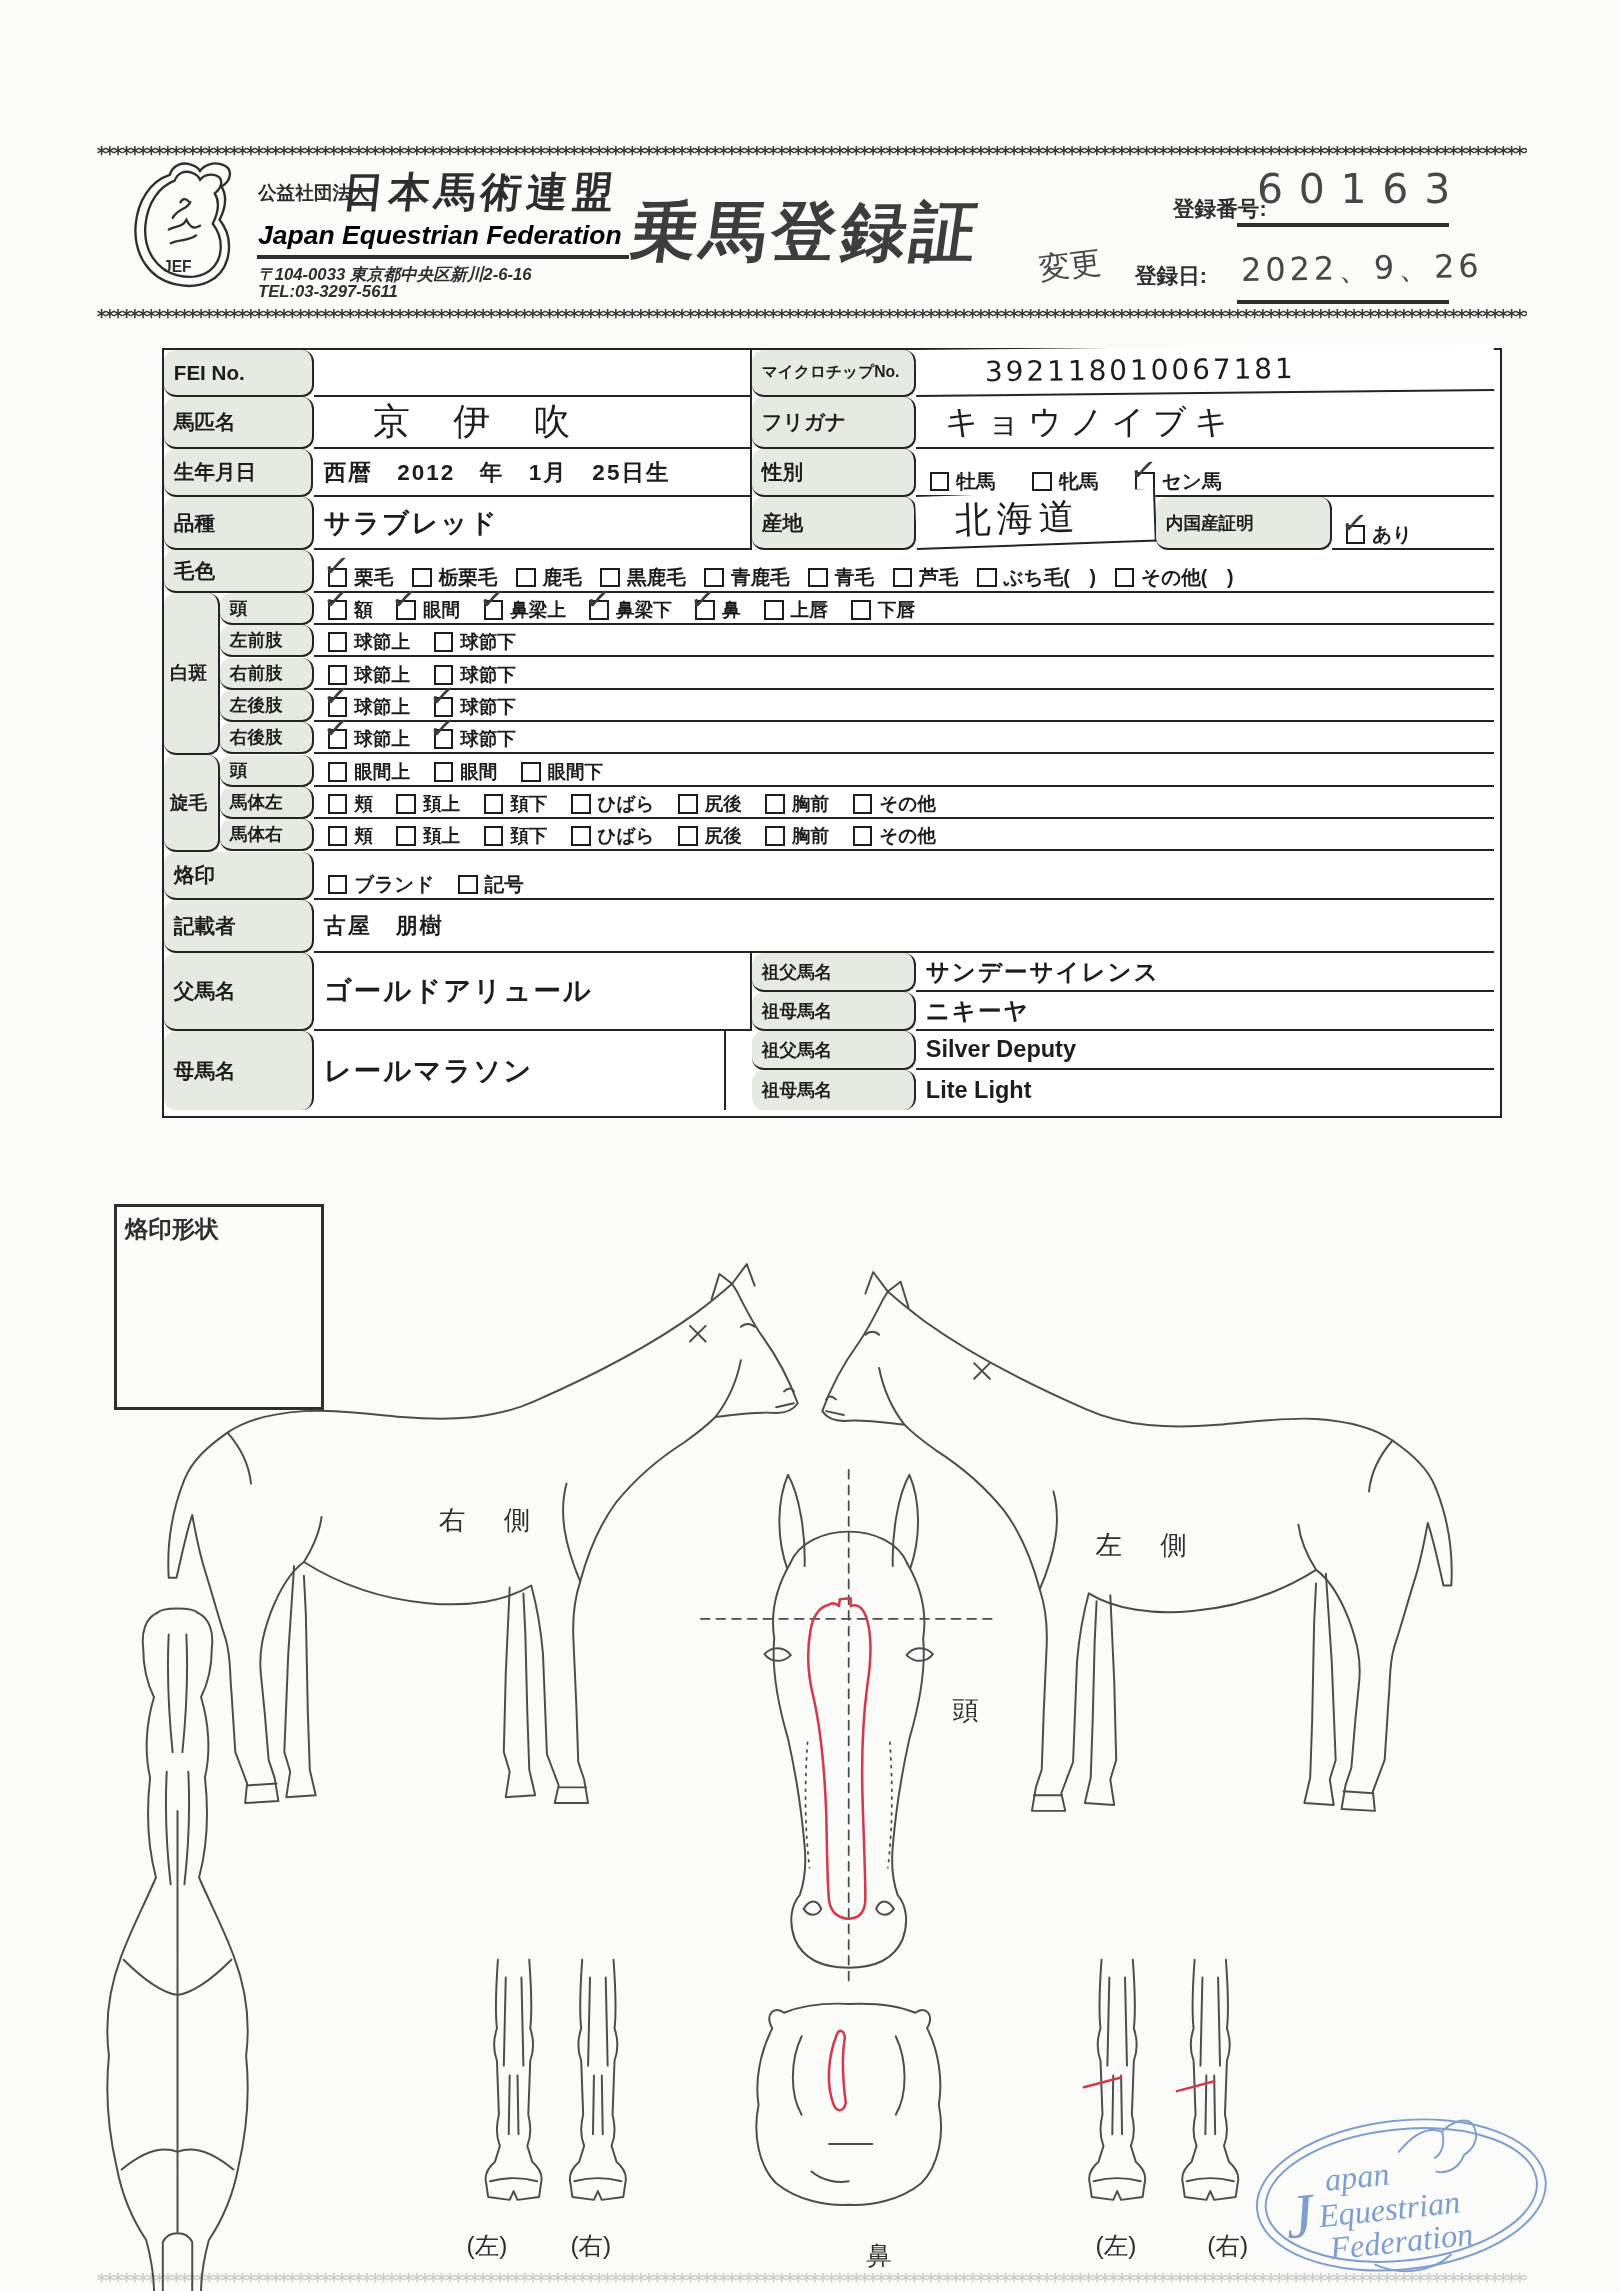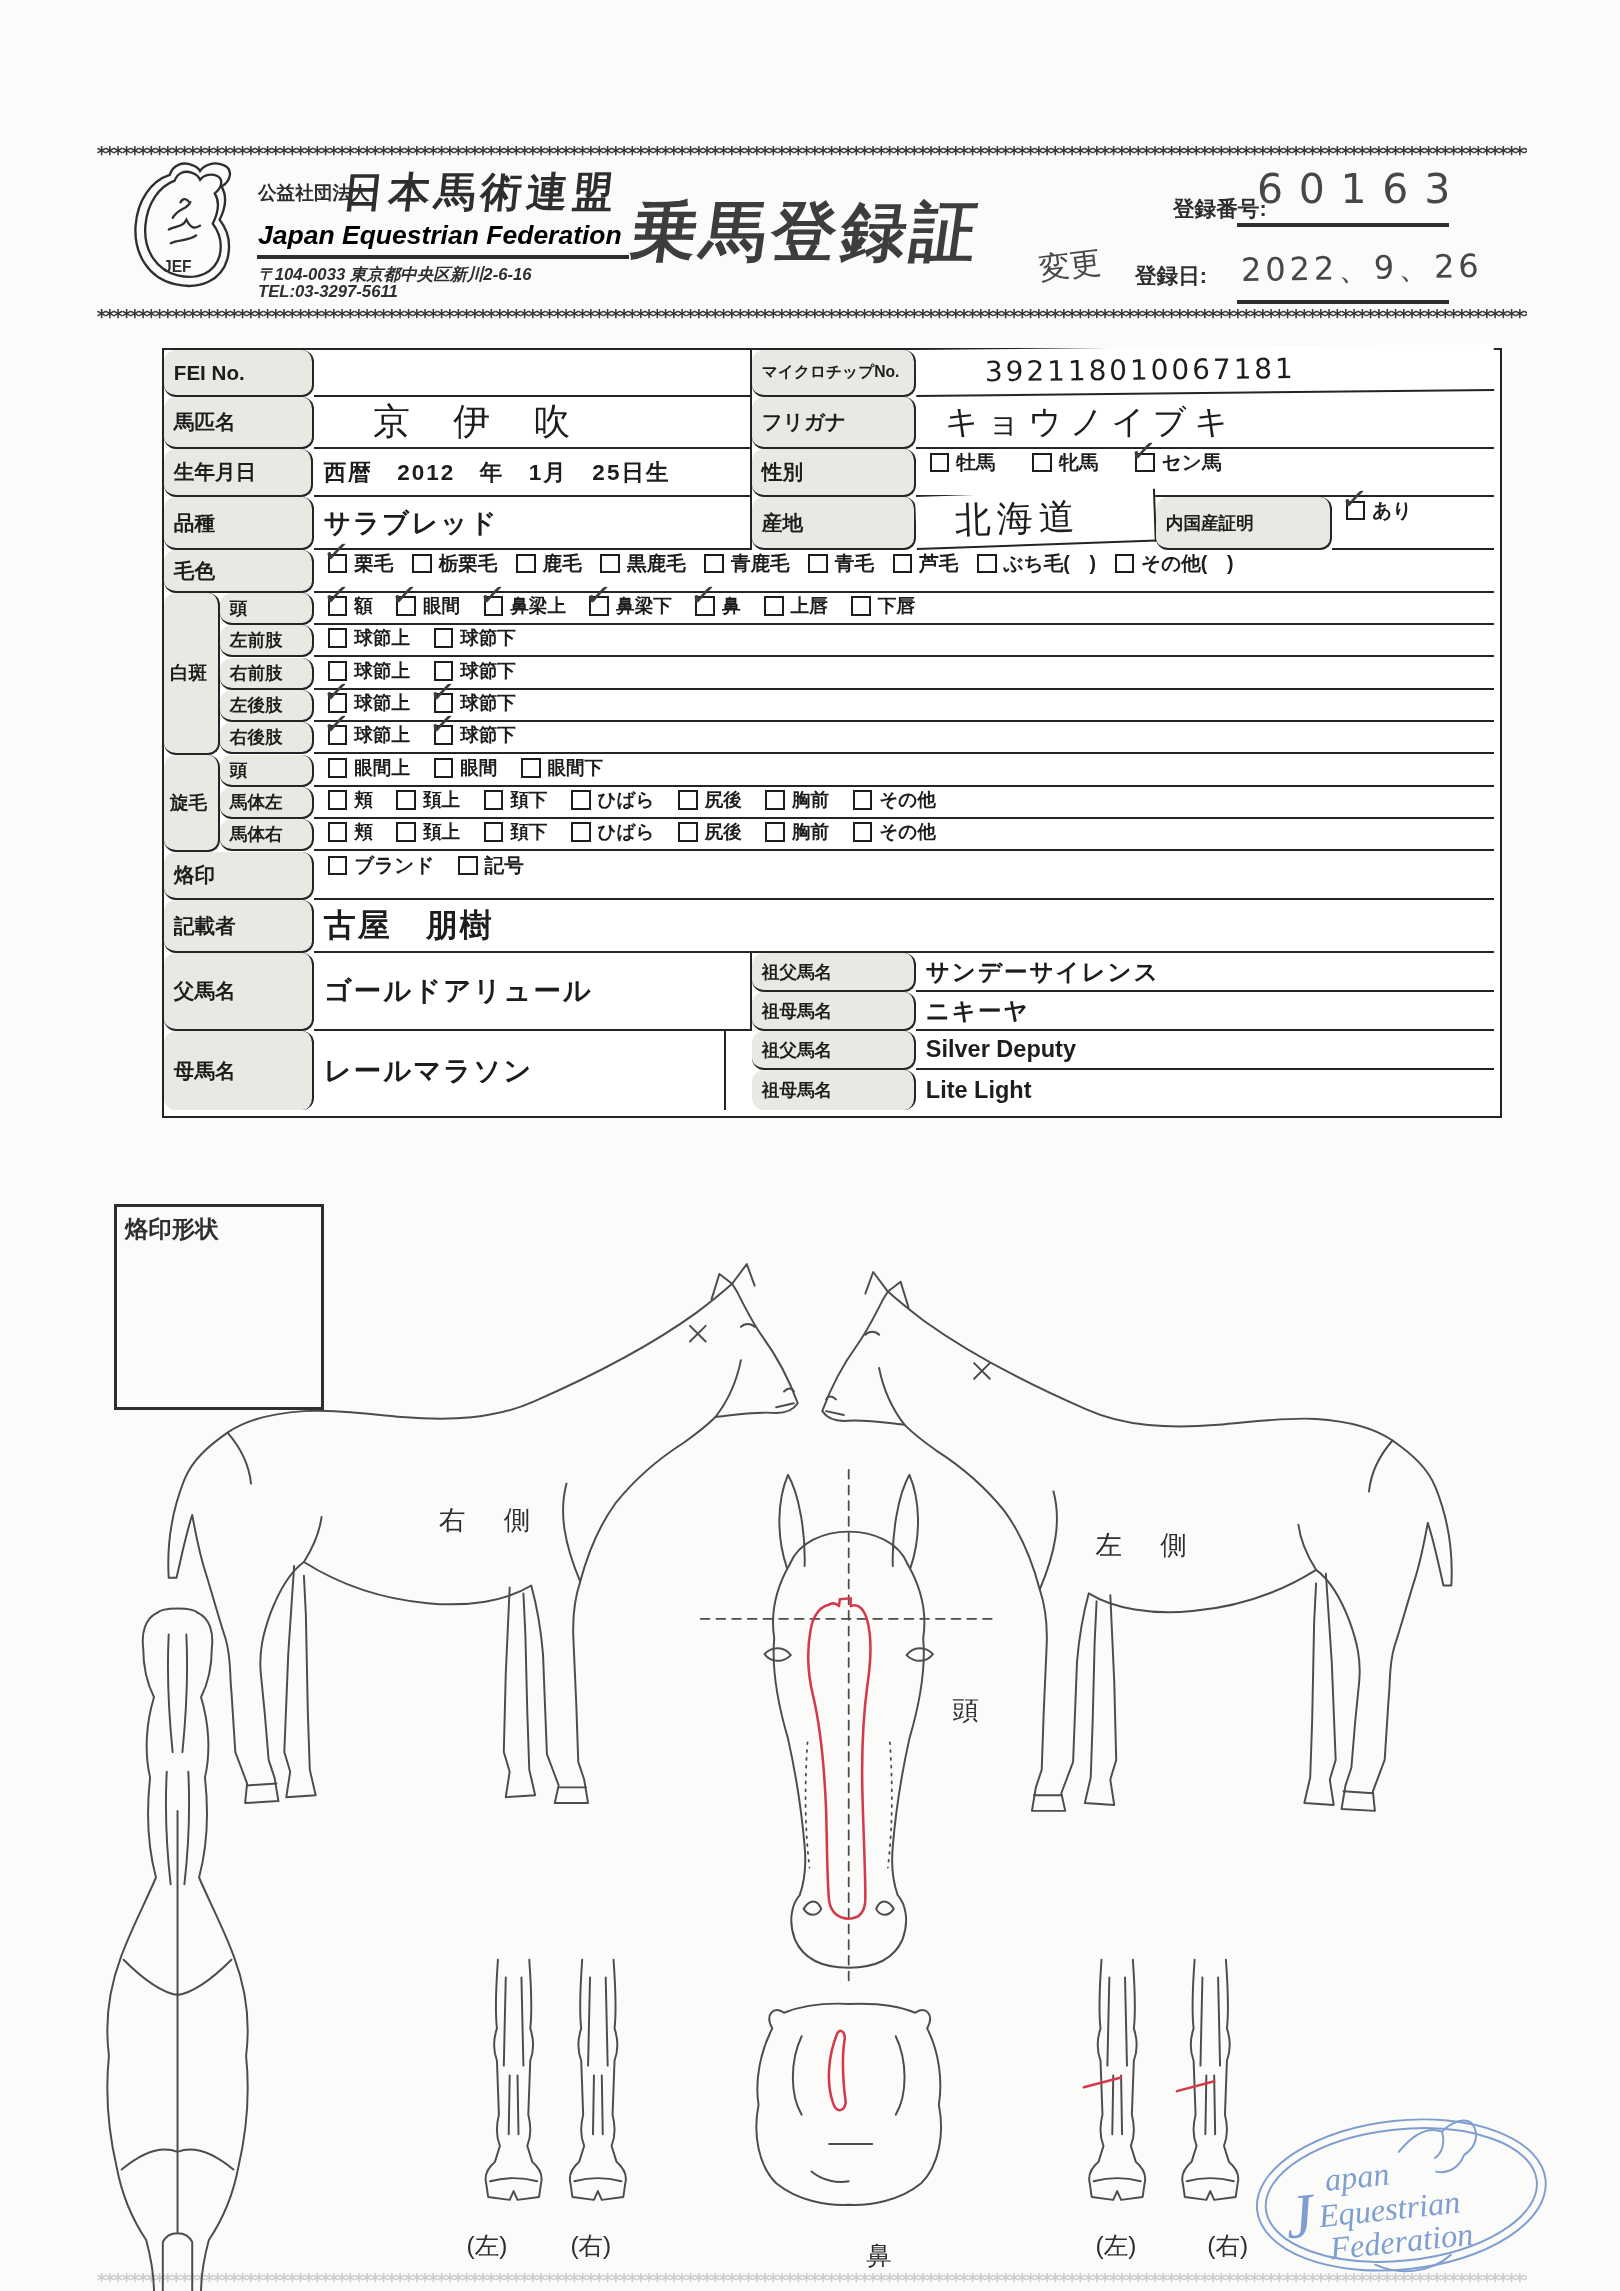--- a/index.html
+++ b/index.html
@@ -27,23 +27,23 @@
   .uline{position:absolute;height:3.9px;background:#2e2e2e;}
   
   .tbl{position:absolute;left:162px;top:348px;width:1336px;height:766px;border:2.9px solid var(--ink,#242424);background:#fff;}
   .cell{position:absolute;box-sizing:border-box;border-right:2px solid var(--ink,#242424);
         border-bottom:2px solid var(--ink,#242424);display:flex;align-items:center;padding:0 9.8px;
         font-size:20.6px;font-weight:700;color:#1d1d1d;overflow:visible;}
   .lbl{background:var(--labelbg,#e7eae3);border-radius:12px;}
   .val{background:#fff;}
   .noR{border-right:none;} .noB{border-bottom:none;}
   .sm{font-size:15.7px;} .md{font-size:17.6px;}
-  .print{font-weight:600;font-size:32px;letter-spacing:2px;}
+  .print{font-weight:600;font-size:22px;letter-spacing:2px;}
   .hv{font-weight:400;}
-  .optrow{display:flex;align-items:flex-start;gap:23.5px;padding-left:13.7px;font-size:19.6px;font-weight:700;}
+  .optrow{display:flex;align-items:flex-end;gap:23.5px;padding-left:13.7px;font-size:19.6px;font-weight:700;}
   .opt{position:relative;display:inline-flex;align-items:center;gap:6.9px;}
   .cb{width:15.7px;height:15.7px;border:2px solid #1d1d1d;flex:none;background:#fff;}
   .opt.checked::after{content:"✓";position:absolute;left:-4.9px;top:-16.7px;font-size:32px;font-weight:400;
         color:#3c3c3c;transform:rotate(7deg);}
   
   .dsvg{position:absolute;left:0;top:1125px;}
   .dsvg path,.dsvg line,.dsvg ellipse,.dsvg circle{fill:none;stroke:#4c4c4c;stroke-width:2;
         stroke-linecap:round;stroke-linejoin:round;}
   .dsvg text{fill:#2e2e2e;stroke:none;font-family:"Liberation Sans",sans-serif;}
   .dsvg .red{stroke:var(--red,#d33b4d);stroke-width:2.6;}

